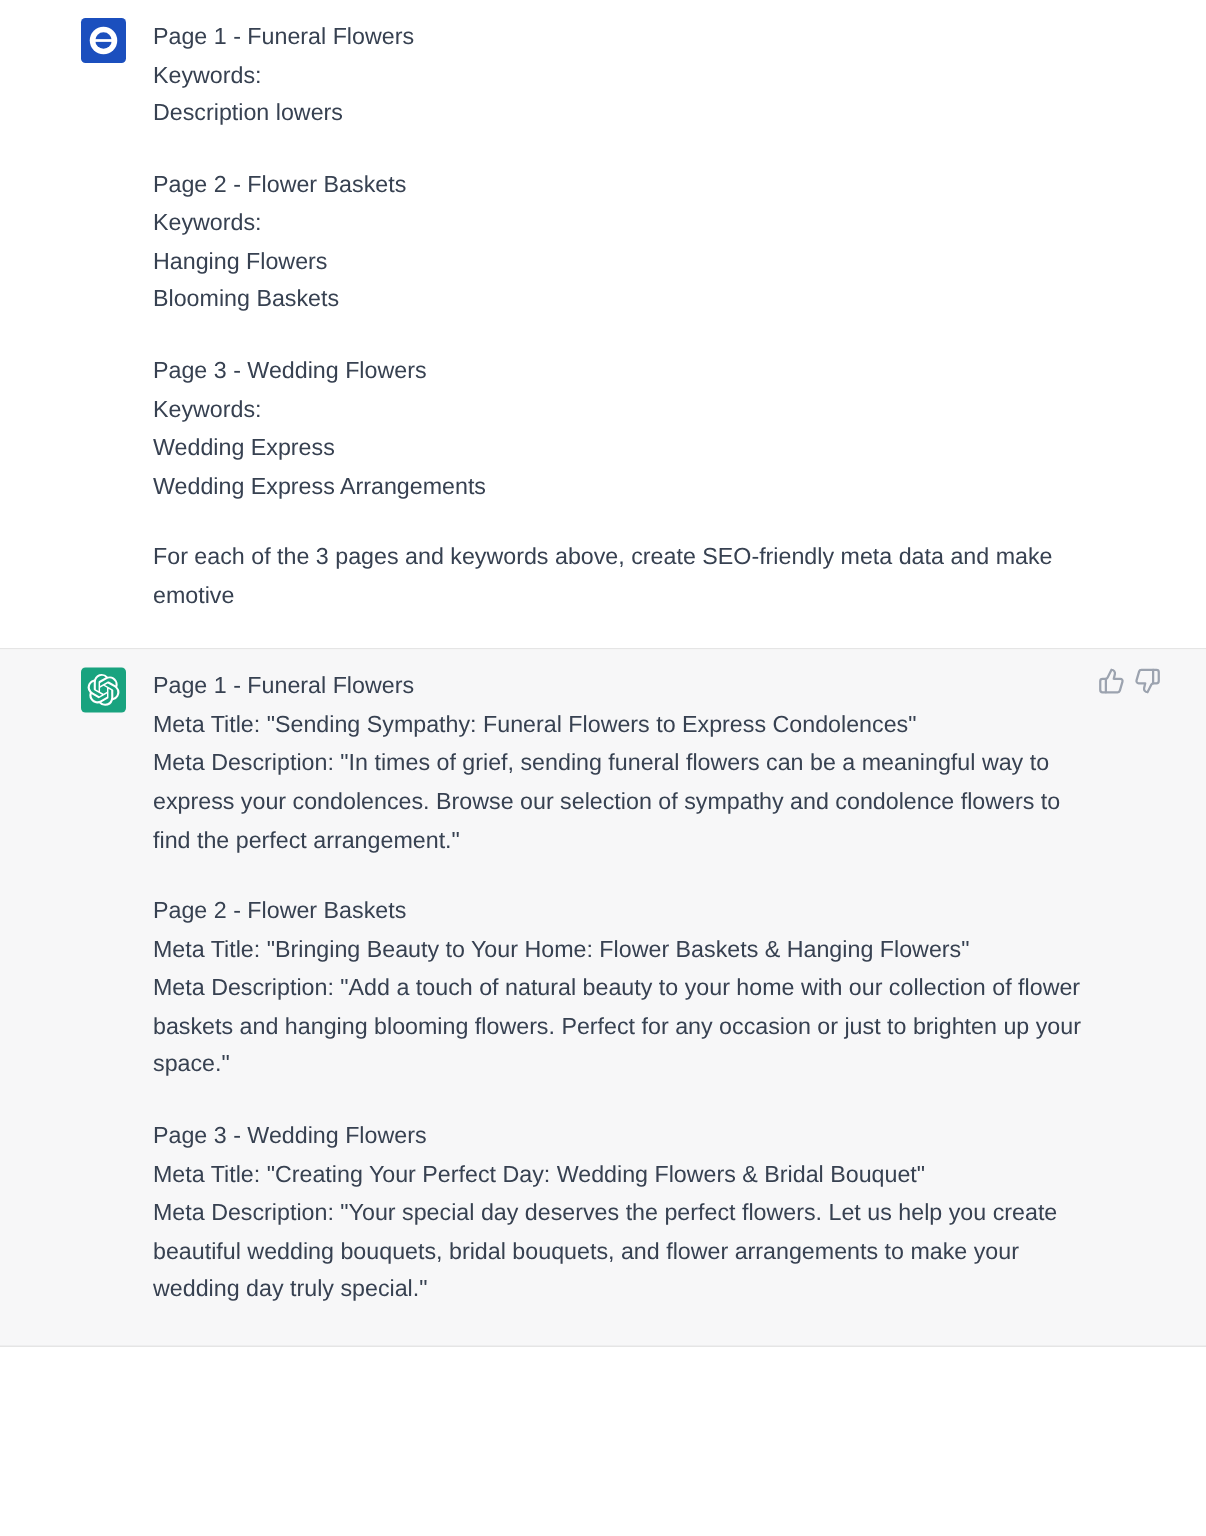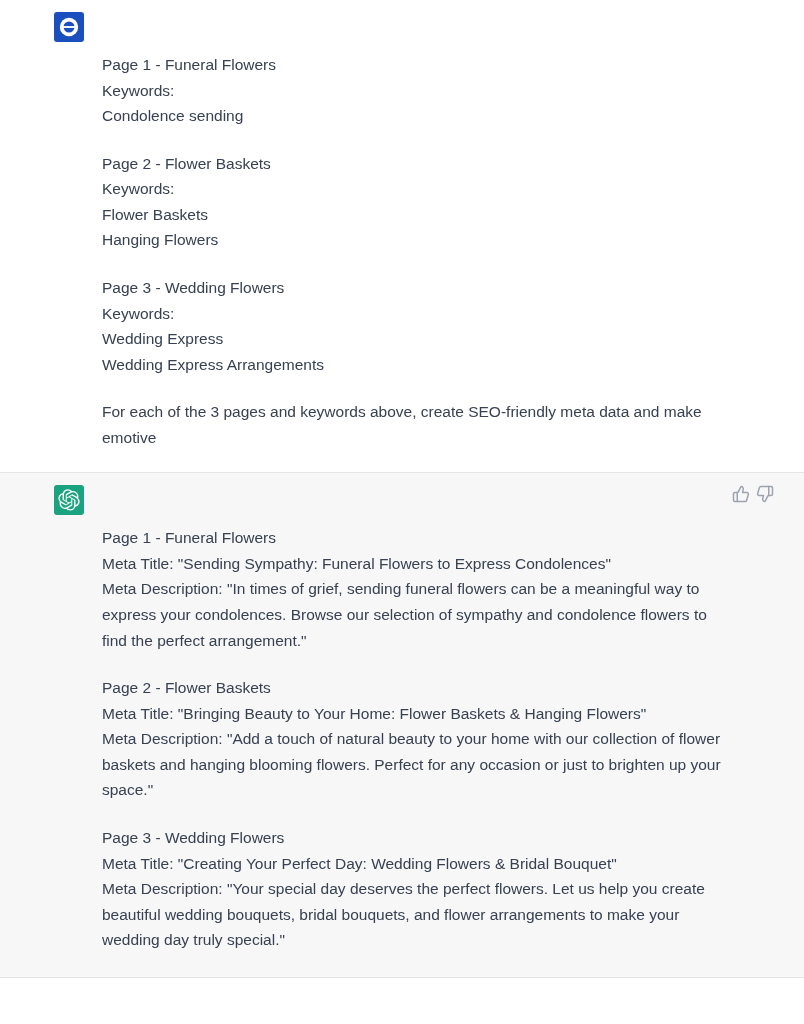--- a/index.html
+++ b/index.html
@@ -36,21 +36,20 @@
       position: relative;
     }
     .avatar.user-avatar svg { display: block; }
     .avatar.assistant-avatar {
       background: #19a37f;
     }
     .avatar.assistant-avatar svg { display: block; }
     .content {
       flex: 1;
       padding-right: 40px;
-      margin-top: 40px;
     }
     .feedback-actions {
       position: absolute;
       top: 12px;
       right: 30px;
       display: flex;
       gap: 6px;
     }
     .feedback-actions .icon-btn {
       width: 18px;
@@ -67,26 +66,26 @@
   <div class="avatar user-avatar">
     <svg width="22" height="22" viewBox="0 0 24 24">
       <circle cx="12" cy="12" r="10" fill="#fff"></circle>
       <circle cx="12" cy="12" r="6" fill="#1B4FBE"></circle>
       <rect x="4" y="11" width="16" height="2" fill="#fff"></rect>
     </svg>
   </div>
   <div class="content">
     <div>Page 1 - Funeral Flowers</div>
     <div>Keywords:</div>
-    <div>Condolence sending</div>
+    <div>Description lowers</div>
     <div class="spacer"></div>
     <div>Page 2 - Flower Baskets</div>
     <div>Keywords:</div>
-    <div>Flower Baskets</div>
     <div>Hanging Flowers</div>
+    <div>Blooming Baskets</div>
     <div class="spacer"></div>
     <div>Page 3 - Wedding Flowers</div>
     <div>Keywords:</div>
     <div>Wedding Express</div>
     <div>Wedding Express Arrangements</div>
     <div class="spacer"></div>
     <div>For each of the 3 pages and keywords above, create SEO-friendly meta data and make emotive</div>
   </div>
 </div>
 

